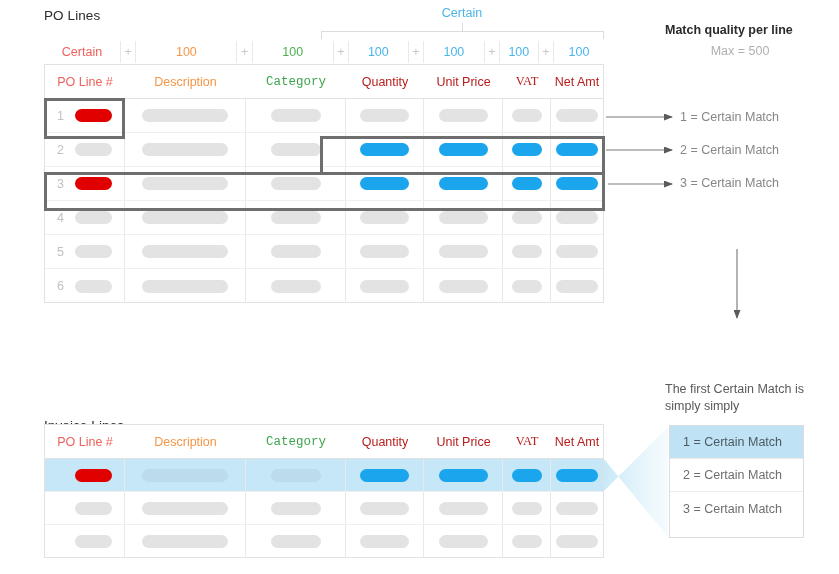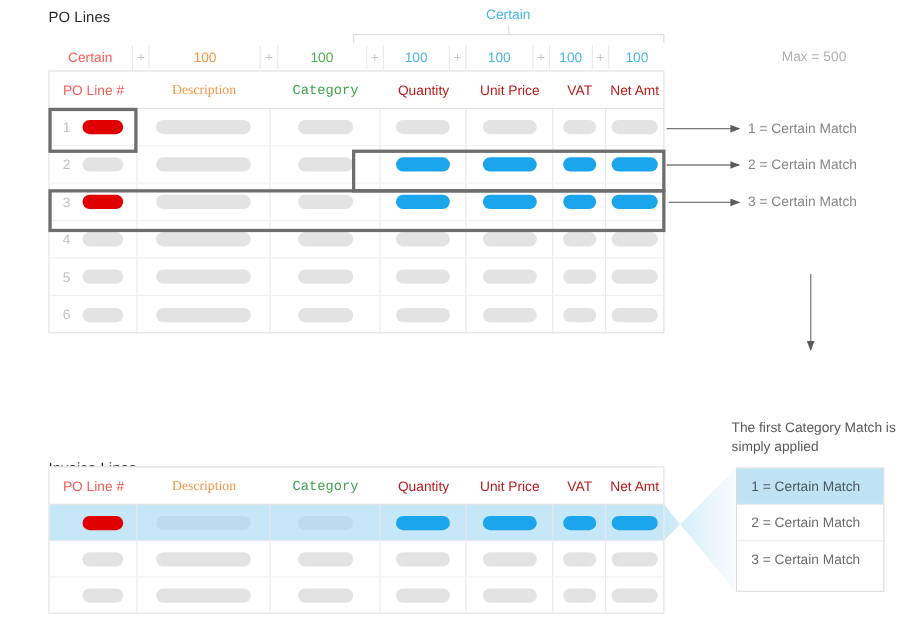--- a/index.html
+++ b/index.html
@@ -93,25 +93,25 @@
   .cell {
     display: flex; align-items: center; justify-content: center;
     border-right: 1px solid #e9e9e9;
     height: 100%;
     position: relative;
   }
   .cell:last-child { border-right: none; }
 
   
   .c0 { width: 80px; }
-  .c1 { width: 121px; font-family: Liberation Serif, serif; }
+  .c1 { width: 121px; }
   .c2 { width: 100px; }
   .c3 { width: 78px; }
   .c4 { width: 79px; }
-  .c5 { width: 48px; }
+  .c5 { width: 48px; font-family: Liberation Serif, serif; }
   .c6 { width: 52px; }
 
   .head-row { height: 34px; border-bottom: 1px solid #e2e2e2; }
   .head-row .cell { font-size: 12.5px; border-right: none; }
   .h-red    { color: #f0615c; }
   .h-orange { color: #f79646; }
   .h-green  { color: #3fa34d; font-family: Liberation Mono, monospace; }
   .h-blue   { color: #b91c1c; }
 
   .body-row { height: 34px; border-bottom: 1px solid #efefef; }
@@ -387,20 +387,21 @@
       <div class="cell c6">
           <span class="pill grey p-net"></span>
         </div>
     </div>
   </div>
 
   <div class="outline" id="ol-row1"></div>
   <div class="outline" id="ol-row2"></div>
   <div class="outline" id="ol-row3"></div>
 
+  <div class="side-title">Match quality per line</div>
   <div class="side-sub">Max = 500</div>
 
   <div class="match-label" id="ml1">1 = Certain Match</div>
   <div class="match-label" id="ml2">2 = Certain Match</div>
   <div class="match-label" id="ml3">3 = Certain Match</div>
 
   <div class="section-title" id="inv-title">Invoice Lines</div>
 
   <div class="table" id="inv-table">
     <div class="row head-row">
@@ -479,21 +480,21 @@
         </div>
       <div class="cell c5">
           <span class="pill grey p-vat"></span>
         </div>
       <div class="cell c6">
           <span class="pill grey p-net"></span>
         </div>
     </div>
   </div>
 
-  <div class="panel-note">The first Category Match is simply applied</div>
+  <div class="panel-note">The first Certain Match is simply simply</div>
 
   <div class="dropdown">
     <div class="dd-item selected">1 = Certain Match</div>
     <div class="dd-item">2 = Certain Match</div>
     <div class="dd-item">3 = Certain Match</div>
   </div>
 
   <svg class="overlay">
     <defs>
       <marker id="arrow" markerWidth="9" markerHeight="7" refX="8" refY="3.5" orient="auto" markerUnits="userSpaceOnUse">

